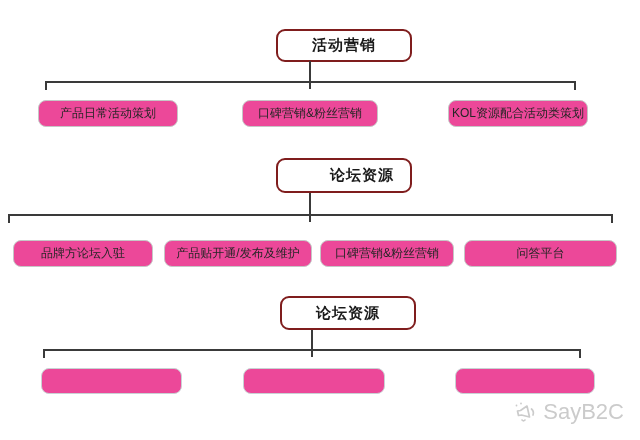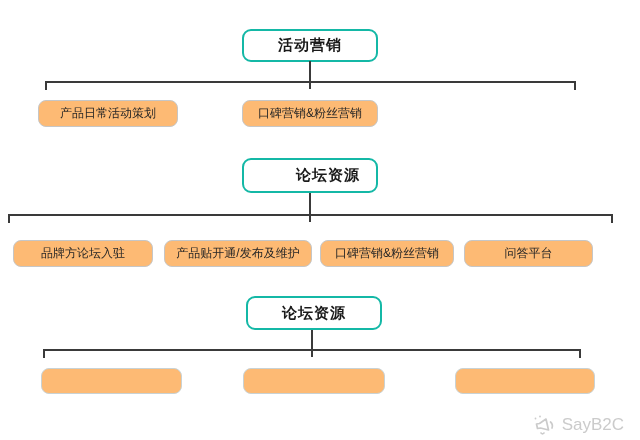--- a/index.html
+++ b/index.html
@@ -3,68 +3,69 @@
 <meta charset="utf-8">
 <style>
   html,body{margin:0;padding:0;background:#ffffff;}
   #canvas{
     position:relative;width:640px;height:440px;background:#ffffff;overflow:hidden;
     font-family:"Liberation Sans","DejaVu Sans",sans-serif;
   }
   
   .hdr{
     position:absolute;box-sizing:border-box;height:33px;
-    border:2px solid #14b8a6;border-radius:9px;background:#ffffff;
+    border:2px solid #7f1d1d;border-radius:9px;background:#ffffff;
     display:flex;align-items:center;justify-content:center;
-    font-size:15px;font-weight:bold;color:#1a1a1a;letter-spacing:1px;
+    font-size:15px;font-weight:bold;color:#1a1a1a;letter-spacing:1px;margin-left:34px;
   }
   
   .node{
     position:absolute;box-sizing:border-box;height:27px;
-    border:1px solid #C6C6C6;border-radius:8px;background:#fdba74;
+    border:1px solid #C6C6C6;border-radius:8px;background:#ec4899;
     display:flex;align-items:center;justify-content:center;
     font-size:12px;color:#262626;white-space:nowrap;
   }
   .node.empty{height:26px;border-color:#C9D2D4;}
   
   .hline{position:absolute;height:2px;background:#3A3A3A;}
   .vline{position:absolute;width:2px;background:#3A3A3A;}
   
   #watermark{
-    position:absolute;right:16px;top:413px;display:flex;align-items:center;gap:4px;
-    color:#CBCBCB;font-size:17px;
+    position:absolute;right:16px;top:399px;display:flex;align-items:center;gap:4px;
+    color:#CBCBCB;font-size:22px;
   }
   #watermark svg{display:block;}
 </style>
 </head>
 <body>
 
 <div id="canvas">
 
   <div class="hdr" style="left:242px;top:29px;width:136px;">活动营销</div>
 
   <div class="vline" style="left:309px;top:61px;height:28px;"></div>
   <div class="hline" style="left:45px;top:81px;width:531px;"></div>
   <div class="vline" style="left:45px;top:81px;height:9px;"></div>
   <div class="vline" style="left:574px;top:81px;height:9px;"></div>
 
   <div class="node" style="left:38px;top:100px;width:140px;">产品日常活动策划</div>
   <div class="node" style="left:242px;top:100px;width:136px;">口碑营销&amp;粉丝营销</div>
+  <div class="node" style="left:448px;top:100px;width:140px;">KOL资源配合活动类策划</div>
 
   <div class="hdr" style="left:242px;top:158px;width:136px;height:35px;padding-left:36px;">论坛资源</div>
 
   <div class="vline" style="left:309px;top:193px;height:29px;"></div>
   <div class="hline" style="left:8px;top:214px;width:605px;"></div>
   <div class="vline" style="left:8px;top:214px;height:9px;"></div>
   <div class="vline" style="left:611px;top:214px;height:9px;"></div>
 
   <div class="node" style="left:13px;top:240px;width:140px;">品牌方论坛入驻</div>
   <div class="node" style="left:164px;top:240px;width:148px;">产品贴开通/发布及维护</div>
   <div class="node" style="left:320px;top:240px;width:134px;">口碑营销&amp;粉丝营销</div>
-  <div class="node" style="left:464px;top:240px;width:129px;text-align:center;">问答平台</div>
+  <div class="node" style="left:464px;top:240px;width:153px;text-align:center;">问答平台</div>
 
   <div class="hdr" style="left:246px;top:296px;width:136px;height:34px;">论坛资源</div>
 
   <div class="vline" style="left:311px;top:330px;height:27px;"></div>
   <div class="hline" style="left:43px;top:349px;width:538px;"></div>
   <div class="vline" style="left:43px;top:349px;height:9px;"></div>
   <div class="vline" style="left:579px;top:349px;height:9px;"></div>
 
   <div class="node empty" style="left:41px;top:368px;width:141px;"></div>
   <div class="node empty" style="left:243px;top:368px;width:142px;"></div>

